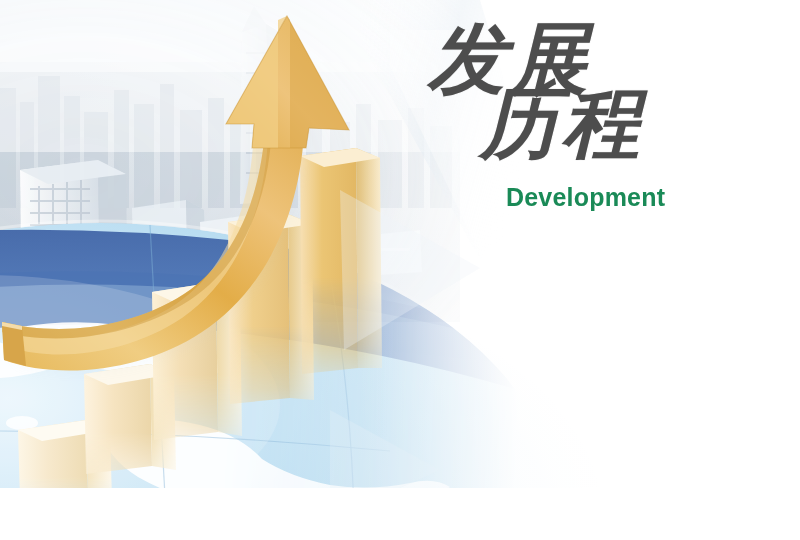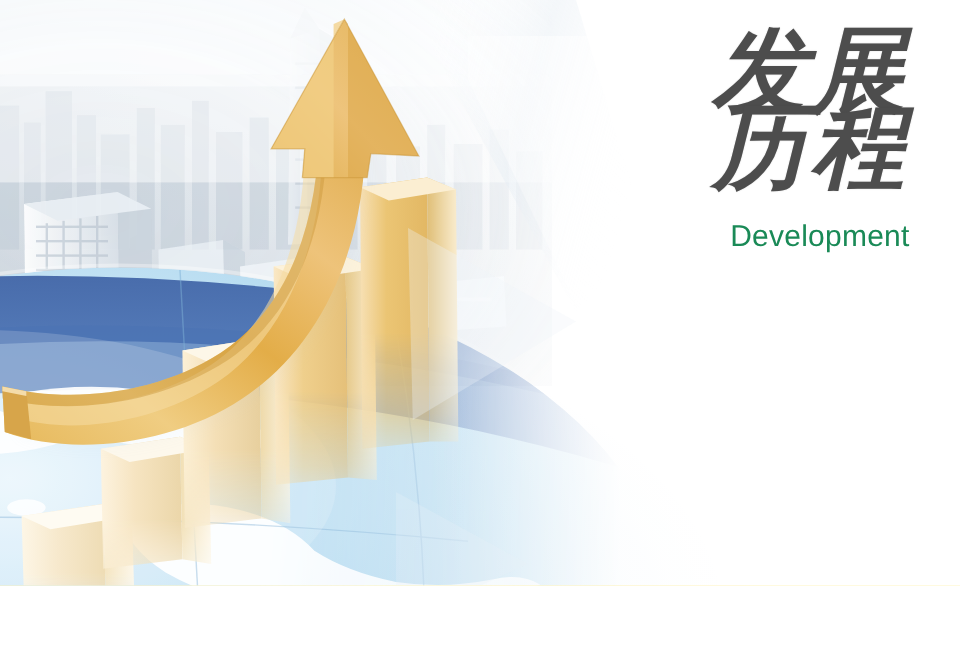--- a/index.html
+++ b/index.html
@@ -11,22 +11,21 @@
   body {
     font-family: "Liberation Sans", sans-serif;
   }
 
   
   #banner {
     position: relative;
     width: 800px;
     height: 488px;
     overflow: hidden;
-    background: #fde047;
-    text-align: right;
+    background: #e5e5e5;
   }
 
   .layer {
     position: absolute;
     top: 0;
     left: 0;
     width: 800px;
     height: 540px;
   }
 
@@ -99,21 +98,21 @@
     text-shadow: 0 0 1px rgba(70,70,70,0.35);
     white-space: nowrap;
   }
   .cjk-line-1 { margin-left: 0px; }
   .cjk-line-2 { margin-left: 52px; margin-top: -6px; font-family: Liberation Mono, monospace; }
 
   .en-title {
     margin: 14px 0 0 78px;
     color: #1a8a57;
     font-family: "Liberation Sans", sans-serif;
-    font-weight: 400;
+    font-weight: 700;
     font-size: 25px;
     line-height: 1.32;
     letter-spacing: 0.2px;
   }
   .en-line { display: block; }
 
   .sr-only {
     position: absolute;
     width: 1px; height: 1px;
     overflow: hidden;

